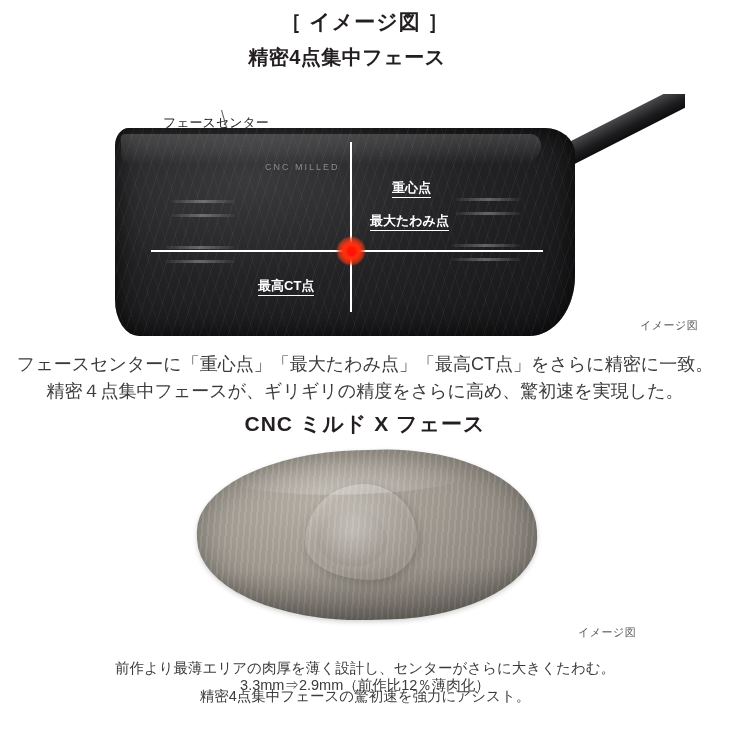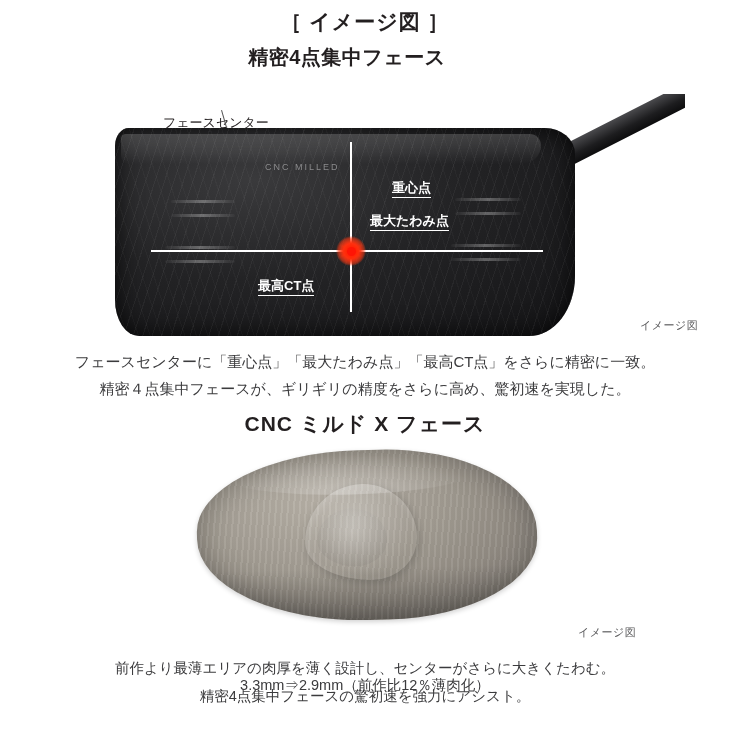--- a/index.html
+++ b/index.html
@@ -214,21 +214,21 @@
     color: #58585a;
     letter-spacing: .5px;
   }
 
   
   .para {
     position: absolute;
     width: 730px;
     left: 0;
     text-align: center;
-    font-size: 15px;
+    font-size: 18px;
     line-height: 1.85;
     color: #3b3b3d;
   }
 
   
   .fig2 {
     position: absolute;
     left: 0;
     top: 440px;
     width: 730px;

